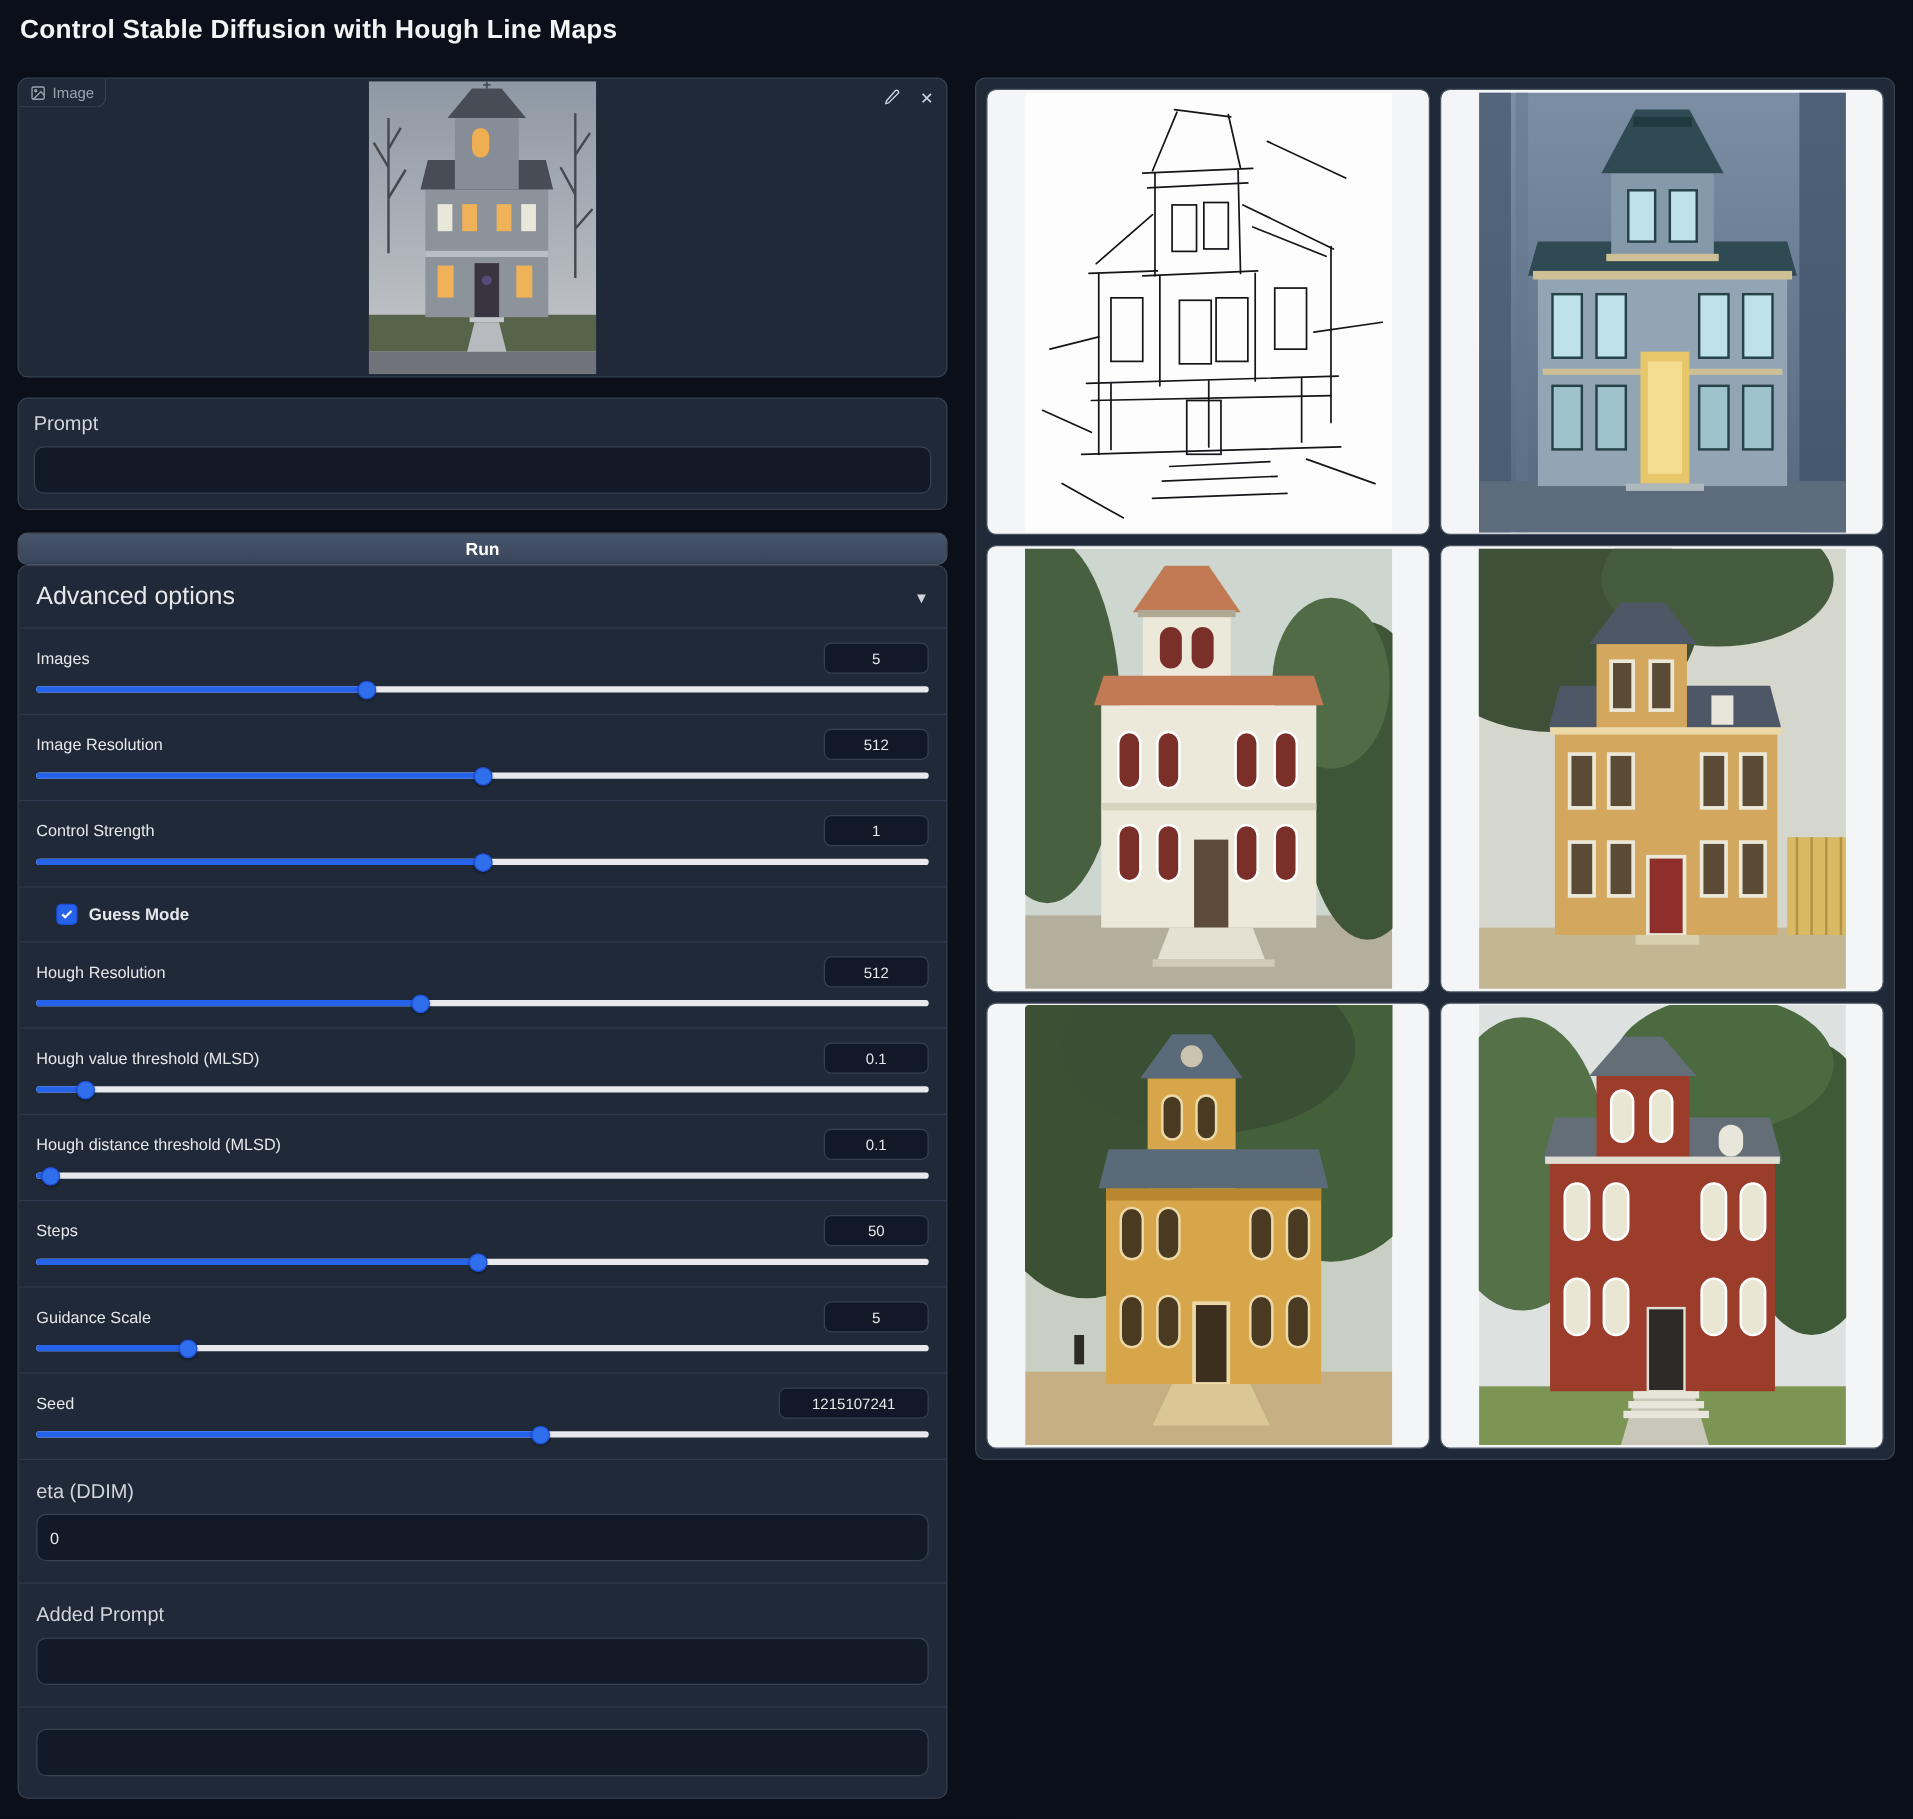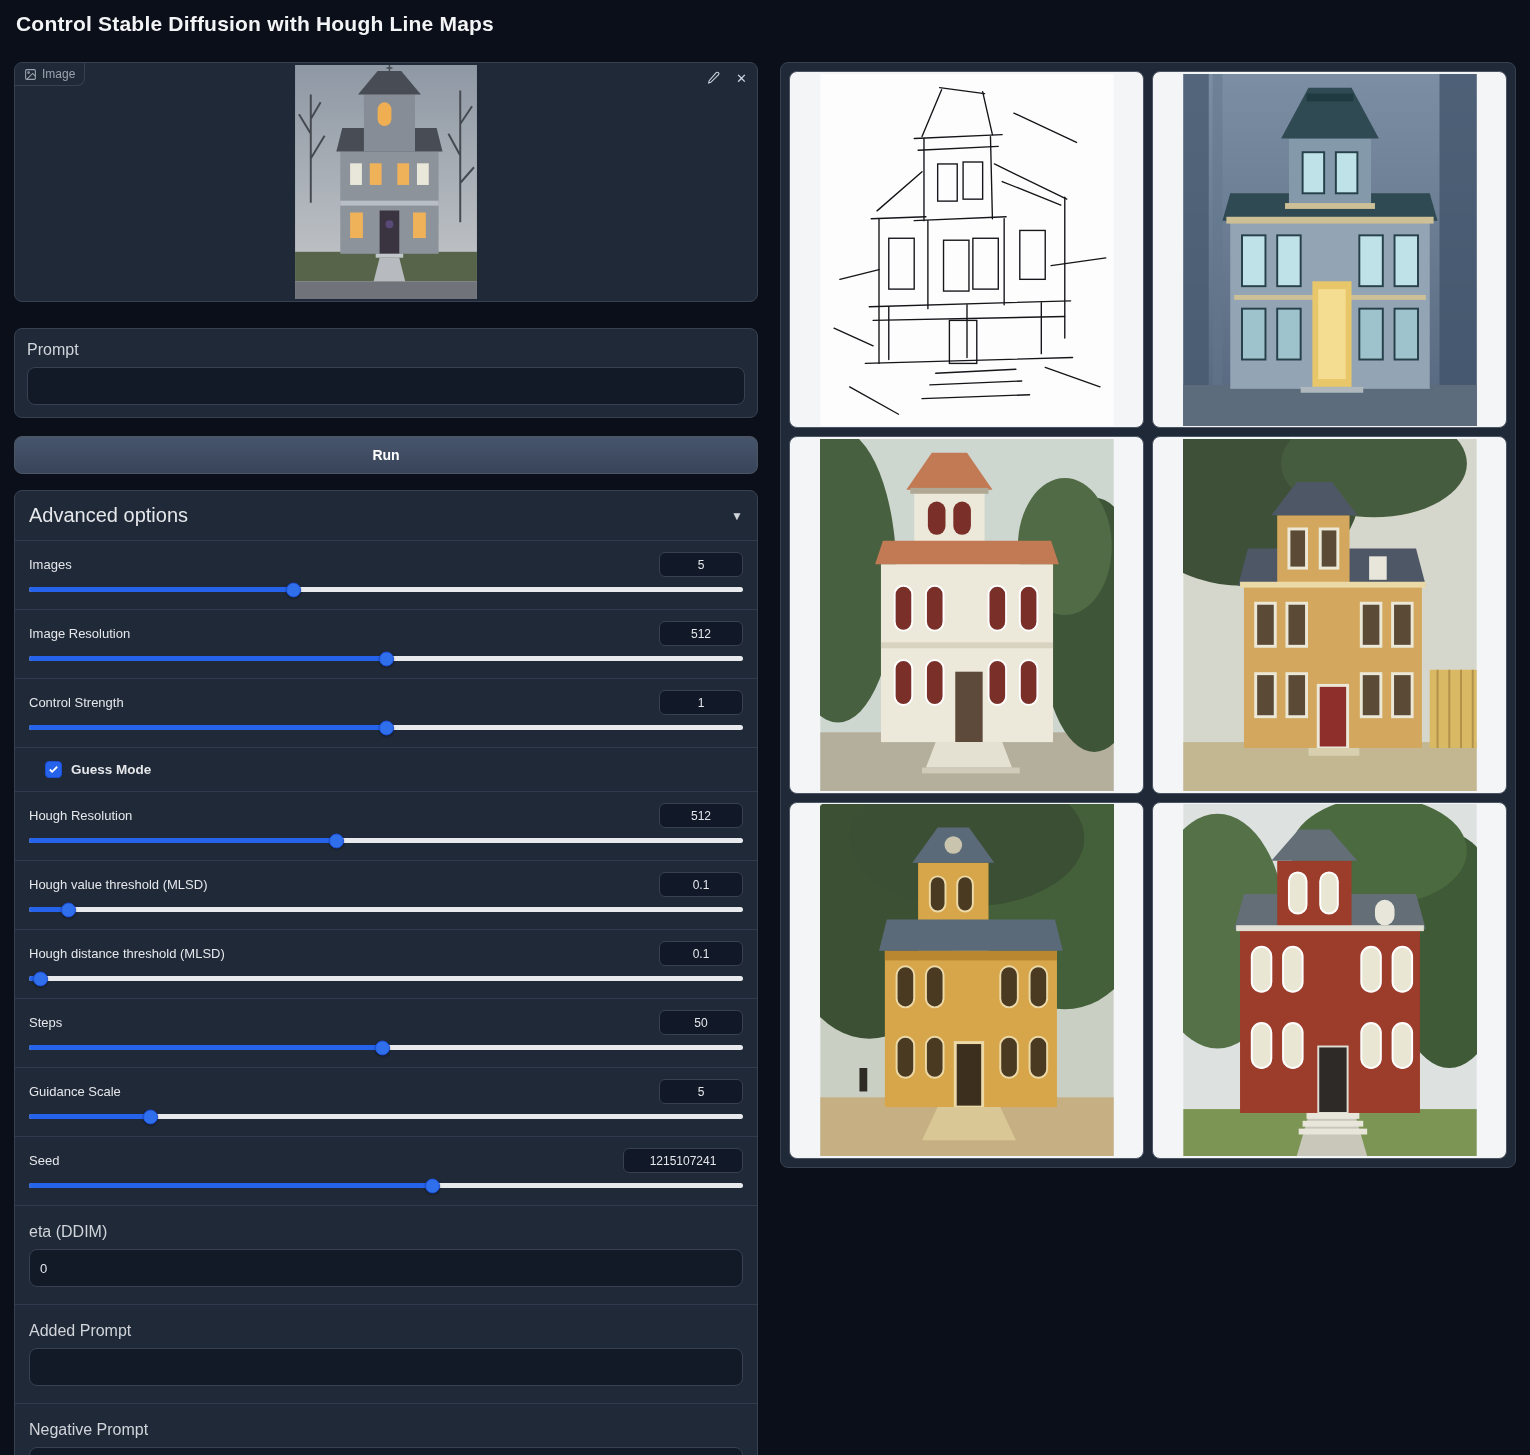--- a/index.html
+++ b/index.html
@@ -2,28 +2,28 @@
 <html><head>
 <meta charset="utf-8">
 <style>
 *{box-sizing:border-box}
 html,body{margin:0;padding:0;background:#0b0f19;font-family:"Liberation Sans",sans-serif}
 .app{position:relative;width:1530px;height:1455px;background:#0b0f19;overflow:hidden}
 .title{position:absolute;left:16px;top:12px;margin:0;font-size:21px;font-weight:700;color:#f3f4f6;letter-spacing:.2px}
 .col-left{position:absolute;left:14px;top:62px;width:744px}
 .col-right{position:absolute;left:780px;top:62px;width:736px}
 .panel{background:#1f2937;border:1px solid #374151;border-radius:8px}
-.image-block{height:240px;position:relative;display:flex;align-items:center;justify-content:center;margin-bottom:26px}
+.image-block{height:240px;position:relative;display:flex;align-items:center;justify-content:center;margin-bottom:16px}
 .blocklabel{position:absolute;left:0;top:0;display:flex;align-items:center;gap:5px;padding:4px 9px;background:#1f2937;border-right:1px solid #374151;border-bottom:1px solid #374151;border-radius:8px 0 8px 0;font-size:12px;color:#9ca3af;z-index:2}
 .img-actions{position:absolute;right:8px;top:6px;display:flex;gap:12px;z-index:2}
 .iconbtn{background:none;border:none;color:#cbd5e1;font-size:13px;cursor:pointer;padding:2px;line-height:1}
 .prompt-panel{padding:12px;margin-bottom:18px}
 .fieldlabel{display:block;font-size:16px;color:#d1d5db;margin-bottom:8px}
 .textinput{width:100%;height:38px;background:#121a28;border:1px solid #374151;border-radius:8px;color:#e5e7eb;font-size:13px;padding:0 10px;font-family:inherit;outline:none}
-.run-btn{display:block;width:100%;height:38px;border-radius:8px;border:1px solid #4b5563;background:linear-gradient(180deg,#47556c,#384459);color:#fff;font-weight:700;font-size:14px;cursor:pointer;margin-bottom:16px;font-family:inherit}
+.run-btn{display:block;width:100%;height:26px;border-radius:8px;border:1px solid #4b5563;background:linear-gradient(180deg,#47556c,#384459);color:#fff;font-weight:700;font-size:14px;cursor:pointer;font-family:inherit}
 .advanced{overflow:hidden}
 .acc-header{display:flex;align-items:center;justify-content:space-between;padding:13px 14px;cursor:pointer}
 .acc-title{font-size:20px;color:#e5e7eb}
 .acc-caret{color:#d1d5db;font-size:12px}
 .ctrl{padding:11px 14px 9px;border-top:1px solid #2e3a4d}
 .ctrl-head{display:flex;align-items:center;justify-content:space-between;margin-bottom:8px}
 .ctrl-label{font-size:13px;color:#e5e7eb}
 .num{width:84px;height:25px;background:#111827;border:1px solid #374151;border-radius:6px;color:#e5e7eb;font-size:12px;text-align:center;font-family:inherit;outline:none}
 .num.wide{width:120px}
 .track{position:relative;height:5px;background:#e7e9ec;border-radius:4px;margin:10px 0 8px;cursor:pointer}
@@ -229,21 +229,20 @@
         <label class="fieldlabel">eta (DDIM)</label>
         <input class="textinput" value="0" style="">
       </div>
 
       <div class="textblock">
         <label class="fieldlabel">Added Prompt</label>
         <input class="textinput" value="" style="">
       </div>
 
       <div class="textblock">
-        <label class="fieldlabel">Negative Prompt</label>
         <input class="textinput" value="" style="">
       </div>
     </div>
   </div>
 
   <div class="col-right">
     <div class="panel gallery">
 
       <div class="gcell">
         <svg viewBox="0 0 300 360" width="294" height="352">

